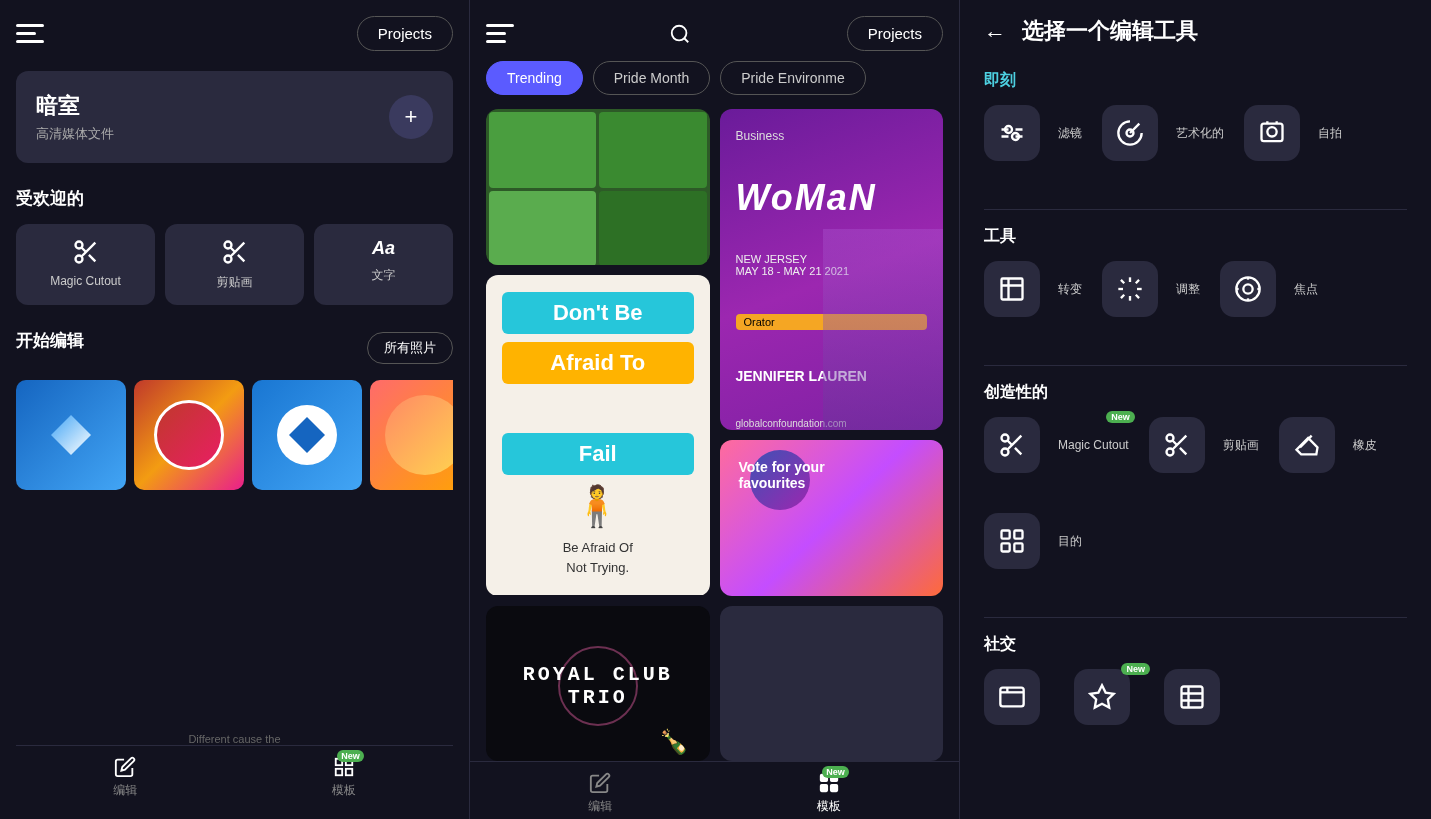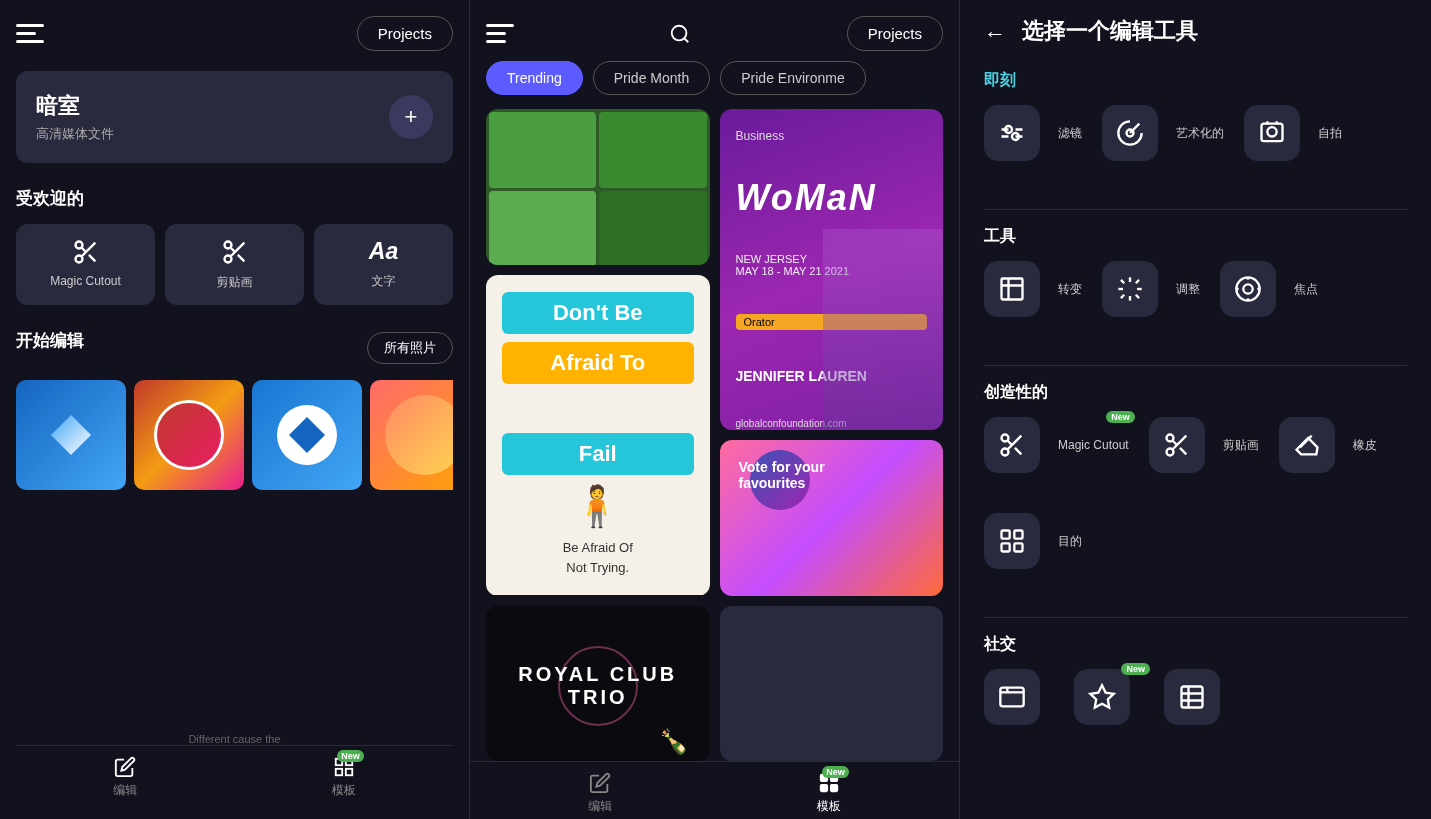--- a/index.html
+++ b/index.html
@@ -332,21 +332,21 @@
     .tpl-royal {
       background: #0a0a0f;
       height: 160px;
       display: flex;
       flex-direction: column;
       align-items: center;
       justify-content: center;
       gap: 6px;
       position: relative;
     }
-    .tpl-royal .royal-text { font-size: 20px; font-weight: 900; color: #fff; letter-spacing: 3px; text-align: center; z-index: 1; }
+    .tpl-royal .royal-text { font-size: 20px; font-weight: 900; color: #fff; letter-spacing: 3px; text-align: center; z-index: 1; font-family: Liberation Mono, monospace; }
     .tpl-royal .royal-deco {
       position: absolute;
       width: 80px; height: 80px;
       border-radius: 50%;
       border: 2px solid #ff69b4;
       opacity: 0.4;
     }
     .tpl-royal .bottle { position: absolute; right: 20px; bottom: 10px; font-size: 24px; }
 
     .tpl-blank {
@@ -525,21 +525,21 @@
             <circle cx="6" cy="6" r="3"></circle>
             <circle cx="6" cy="18" r="3"></circle>
             <line x1="20" y1="4" x2="8.12" y2="15.88"></line>
             <line x1="14.47" y1="14.48" x2="20" y2="20"></line>
             <line x1="8.12" y1="8.12" x2="12" y2="12"></line>
           </svg>
       </div>
       <div class="tool-label">剪贴画</div>
     </div>
     <div class="tool-item">
-      <div class="tool-icon" style="font-size:23px;font-weight:bold;font-style:italic;">Aa</div>
+      <div class="tool-icon" style="font-size:18px;font-weight:bold;font-style:italic;">Aa</div>
       <div class="tool-label">文字</div>
     </div>
   </div>
 
   <div class="start-editing-header">
     <div class="section-title">开始编辑</div>
     <button class="all-photos-btn">所有照片</button>
   </div>
 
   <div class="photos-grid">

